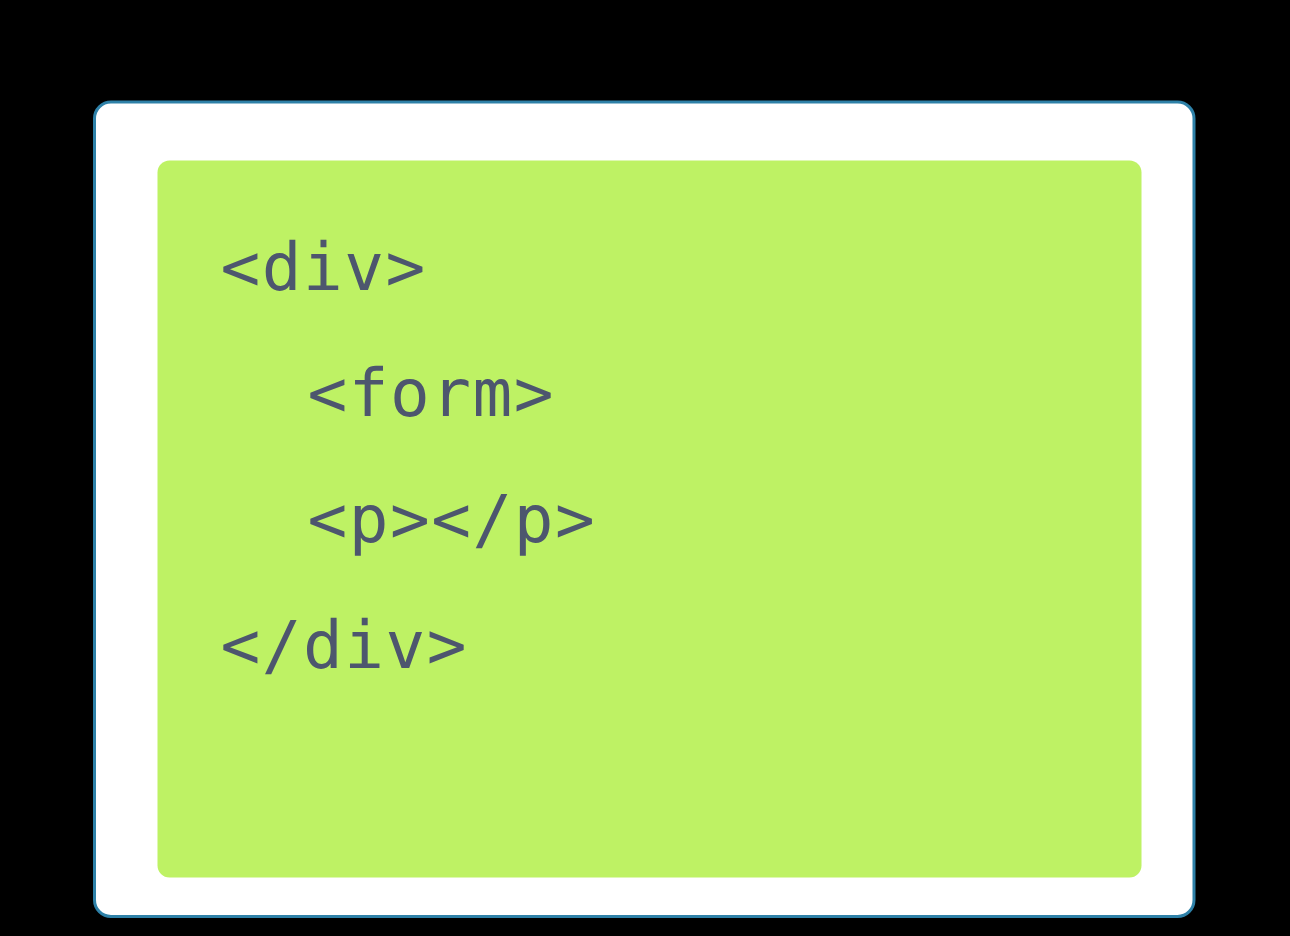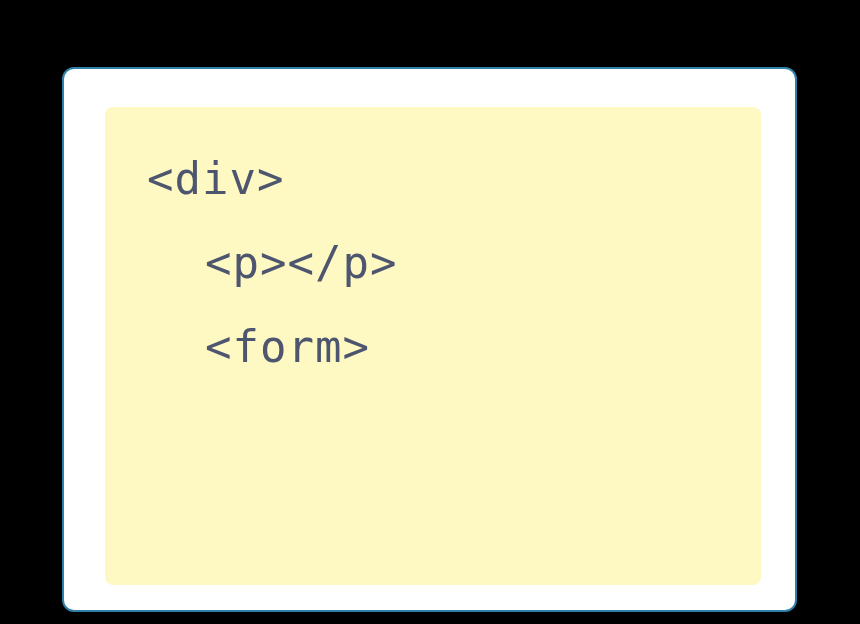--- a/index.html
+++ b/index.html
@@ -25,21 +25,21 @@
     border: 2px solid #2e81a8;
     border-radius: 12px;
     box-sizing: content-box;
   }
   .code-panel {
     position: absolute;
     left: 41px;
     top: 38px;
     width: 656px;
     height: 478px;
-    background: #fef9c3;
+    background: #bef264;
     border-radius: 8px;
     box-sizing: border-box;
     padding: 30px 0 0 42px;
   }
   .code-line {
     margin: 0;
     font-family: "DejaVu Sans Mono", monospace;
     font-size: 44px;
     line-height: 84px;
     color: #4d566e;
@@ -50,17 +50,18 @@
     padding-left: 58px;
   }
 </style>
 </head>
 <body>
 
 <div class="page">
   <div class="card">
     <div class="code-panel">
       <pre class="code-line">&lt;div&gt;</pre>
+      <pre class="code-line indent-1">&lt;form&gt;</pre>
       <pre class="code-line indent-1">&lt;p&gt;&lt;/p&gt;</pre>
-      <pre class="code-line indent-1">&lt;form&gt;</pre>
+      <pre class="code-line">&lt;/div&gt;</pre>
     </div>
   </div>
 </div>
 
 </body></html>

